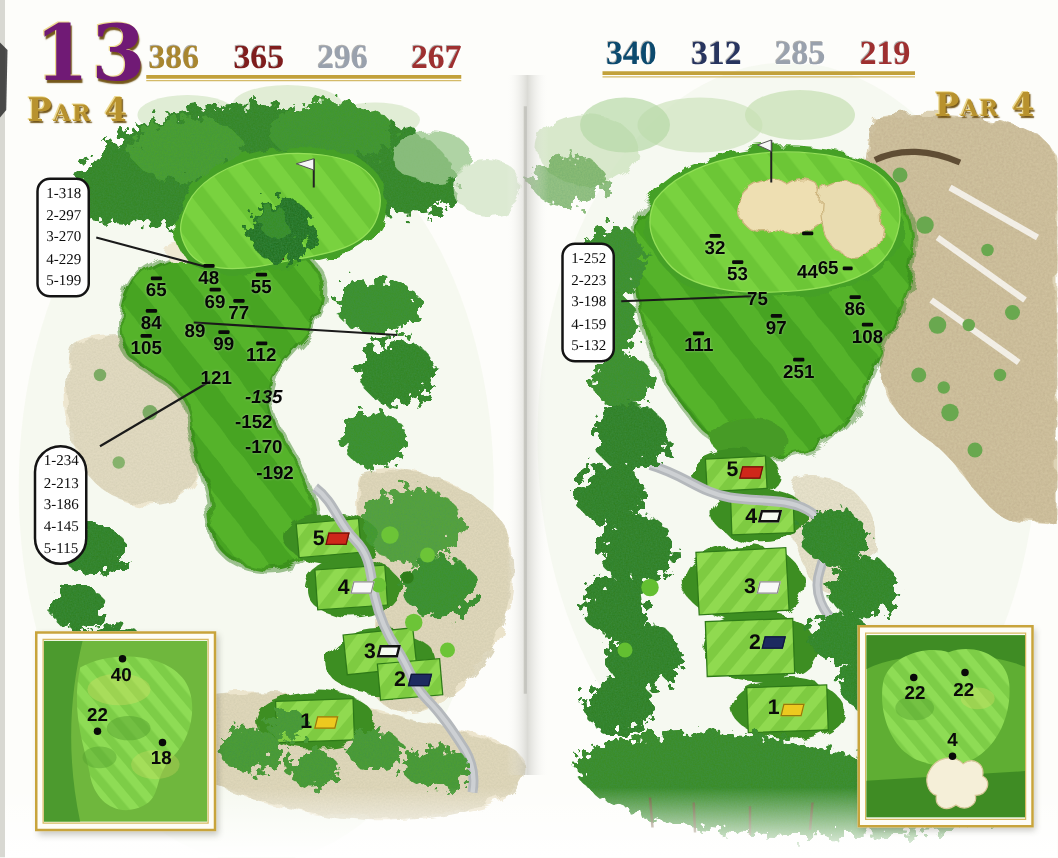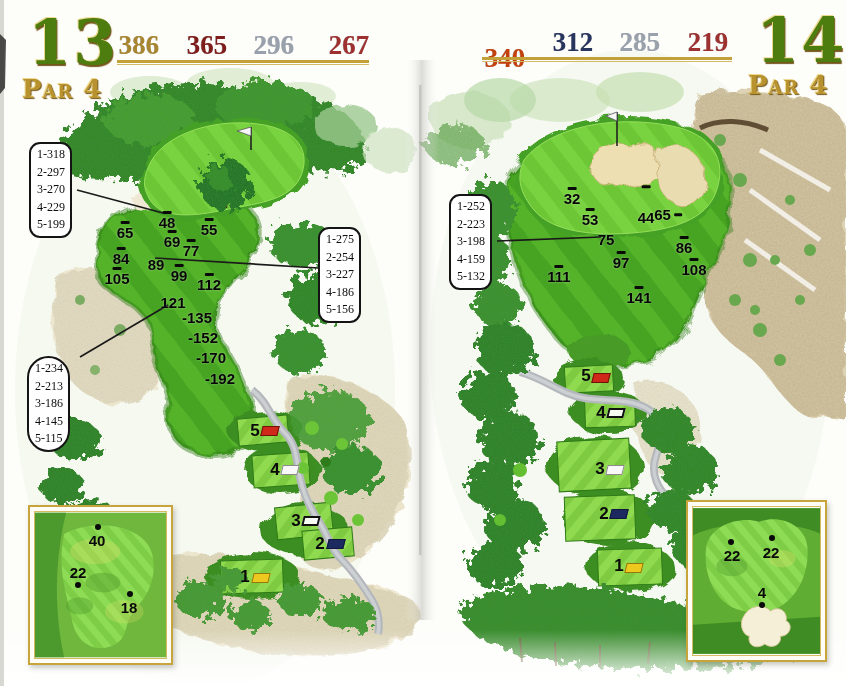--- a/index.html
+++ b/index.html
@@ -6,21 +6,21 @@
   html,body { width:846px; height:686px; }
   body { position:relative; overflow:hidden; background:#fdfdfa; font-family:"Liberation Sans",sans-serif; }
   .page { position:absolute; inset:0; }
   svg.art { position:absolute; left:0; top:0; }
   .overlay { position:absolute; inset:0; }
   #lines { position:absolute; left:0; top:0; pointer-events:none; }
   #dyn { position:absolute; inset:0; }
 
   
   .bignum { position:absolute; font-family:"DejaVu Serif","Liberation Serif",serif; font-weight:bold;
-            font-size:62px; line-height:1; color:#4d7c0f; letter-spacing:2px;
+            font-size:62px; line-height:1; color:#701a75; letter-spacing:2px;
             text-shadow:-1px -1px 0 #ecd98f, 1px 2px 1px #74571a; }
   .par { position:absolute; font-family:"DejaVu Serif","Liberation Serif",serif; font-weight:bold;
          font-variant:small-caps; font-size:26px; line-height:1; color:#b8922e; letter-spacing:1px;
          text-shadow:-1px -1px 0 #ecd98f, 1px 1px 1px #74571a; }
   .dist { position:absolute; transform:translate(-50%,0); font-family:"Liberation Serif","DejaVu Serif",serif;
           font-weight:bold; font-size:27px; line-height:1;
           text-shadow:1px 1px 0 rgba(255,255,255,.65), -0.5px -0.5px 0 rgba(40,40,40,.35); }
   .dist-underline { position:absolute; height:5px; border-top:3px solid #c2a13b; border-bottom:1px solid #d4ba68; }
 
   
@@ -333,21 +333,20 @@
   <svg id="lines" width="846" height="686">
         <line x1="77" y1="190" x2="163" y2="213" stroke="#1a1a1a" stroke-width="1.7"></line>
         <line x1="155" y1="258" x2="318" y2="268" stroke="#1a1a1a" stroke-width="1.7"></line>
         <line x1="80" y1="357" x2="168" y2="305" stroke="#1a1a1a" stroke-width="1.7"></line>
         <line x1="497" y1="241" x2="601" y2="237" stroke="#1a1a1a" stroke-width="1.7"></line>
       </svg>
 
   <div class="bignum" style="left:28px; top:12px;">13</div>
   <div class="par" style="left:22px; top:76px;">Par 4</div>
 
-  <div class="bignum" style="left:756px; top:10px;">14</div>
   <div class="par" style="left:748px; top:72px;">Par 4</div>
 
   <div class="inset" style="left:28px; top:505px; width:145px; height:160px;">
     <div class="inner">
       <svg viewBox="0 0 135 149">
         <defs>
           <pattern id="mowI1" width="14" height="14" patternUnits="userSpaceOnUse" patternTransform="rotate(-40)">
             <rect width="14" height="14" fill="#8edc55"></rect>
                 <rect width="7" height="14" fill="#7dcd47"></rect>
           </pattern>
@@ -388,27 +387,20 @@
         <div class="dist" style="left: 274px; top: 32px; color: rgb(153, 161, 173);">296</div>
         <div class="dist" style="left: 349px; top: 32px; color: rgb(158, 48, 48);">267</div>
         <div class="dist-underline" style="left: 117px; top: 60px; width: 252px;"></div>
         <div class="callout" style="left: 29px; top: 142px;">
           <div class="cl">1-318</div>
           <div class="cl">2-297</div>
           <div class="cl">3-270</div>
           <div class="cl">4-229</div>
           <div class="cl">5-199</div>
         </div>
-        <div class="callout" style="left: 318px; top: 227px;">
-          <div class="cl">1-275</div>
-          <div class="cl">2-254</div>
-          <div class="cl">3-227</div>
-          <div class="cl">4-186</div>
-          <div class="cl">5-156</div>
-        </div>
         <div class="callout" style="left: 27px; top: 356px; border-radius: 26px;">
           <div class="cl">1-234</div>
           <div class="cl">2-213</div>
           <div class="cl">3-186</div>
           <div class="cl">4-145</div>
           <div class="cl">5-115</div>
         </div>
         <div class="ym ym-above" style="left: 167px; top: 221px;">
           <span class="dash"></span>
           <span class="ynum">48</span>
@@ -444,21 +436,21 @@
           <span class="dash"></span>
           <span class="ynum">105</span>
         </div>
         <div class="ym ym-none" style="left: 173px; top: 303px;">
           <span class="ynum">121</span>
         </div>
         <div class="ym ym-above" style="left: 209px; top: 283px;">
           <span class="dash"></span>
           <span class="ynum">112</span>
         </div>
-        <div class="ym ym-none" style="left: 197px; top: 318px;">
+        <div class="ym ym-none" style="left: 211px; top: 318px; font-style: italic;">
           <span class="ynum">-135</span>
         </div>
         <div class="ym ym-none" style="left: 203px; top: 338px;">
           <span class="ynum">-152</span>
         </div>
         <div class="ym ym-none" style="left: 211px; top: 358px;">
           <span class="ynum">-170</span>
         </div>
         <div class="ym ym-none" style="left: 220px; top: 379px;">
           <span class="ynum">-192</span>
@@ -472,21 +464,21 @@
         <div class="tnum" style="left: 320px; top: 544px;">2</div>
         <div class="tmark tm-navy" style="left: 336px; top: 544px;"></div>
         <div class="tnum" style="left: 245px; top: 577px;">1</div>
         <div class="tmark tm-yellow" style="left: 261px; top: 578px;"></div>
         <div class="pdot" style="left: 98px; top: 527px;"></div>
         <div class="plabel" style="left: 97px; top: 540px;">40</div>
         <div class="pdot" style="left: 78px; top: 585px;"></div>
         <div class="plabel" style="left: 78px; top: 572px;">22</div>
         <div class="pdot" style="left: 130px; top: 594px;"></div>
         <div class="plabel" style="left: 129px; top: 607px;">18</div>
-        <div class="dist" style="left: 505px; top: 29px; color: #c2410c; margin-top: 16px;">340</div>
+        <div class="dist" style="left: 505px; top: 29px; color: #0c4a6e;">340</div>
         <div class="dist" style="left: 573px; top: 29px; color: rgb(40, 53, 95);">312</div>
         <div class="dist" style="left: 640px; top: 29px; color: rgb(153, 161, 173);">285</div>
         <div class="dist" style="left: 708px; top: 29px; color: rgb(158, 48, 48);">219</div>
         <div class="dist-underline" style="left: 482px; top: 57px; width: 250px;"></div>
         <div class="callout" style="left: 449px; top: 194px;">
           <div class="cl">1-252</div>
           <div class="cl">2-223</div>
           <div class="cl">3-198</div>
           <div class="cl">4-159</div>
           <div class="cl">5-132</div>
@@ -521,21 +513,21 @@
         <div class="ym ym-above" style="left: 694px; top: 268px;">
           <span class="dash"></span>
           <span class="ynum">108</span>
         </div>
         <div class="ym ym-above" style="left: 559px; top: 275px;">
           <span class="dash"></span>
           <span class="ynum">111</span>
         </div>
         <div class="ym ym-above" style="left: 639px; top: 296px;">
           <span class="dash"></span>
-          <span class="ynum">141</span>
+          <span class="ynum">251</span>
         </div>
         <div class="tnum" style="left: 586px; top: 376px;">5</div>
         <div class="tmark tm-red" style="left: 601px; top: 378px;"></div>
         <div class="tnum" style="left: 601px; top: 413px;">4</div>
         <div class="tmark tm-outline" style="left: 616px; top: 413px;"></div>
         <div class="tnum" style="left: 600px; top: 469px;">3</div>
         <div class="tmark tm-white" style="left: 615px; top: 470px;"></div>
         <div class="tnum" style="left: 604px; top: 514px;">2</div>
         <div class="tmark tm-navy" style="left: 619px; top: 514px;"></div>
         <div class="tnum" style="left: 619px; top: 566px;">1</div>

